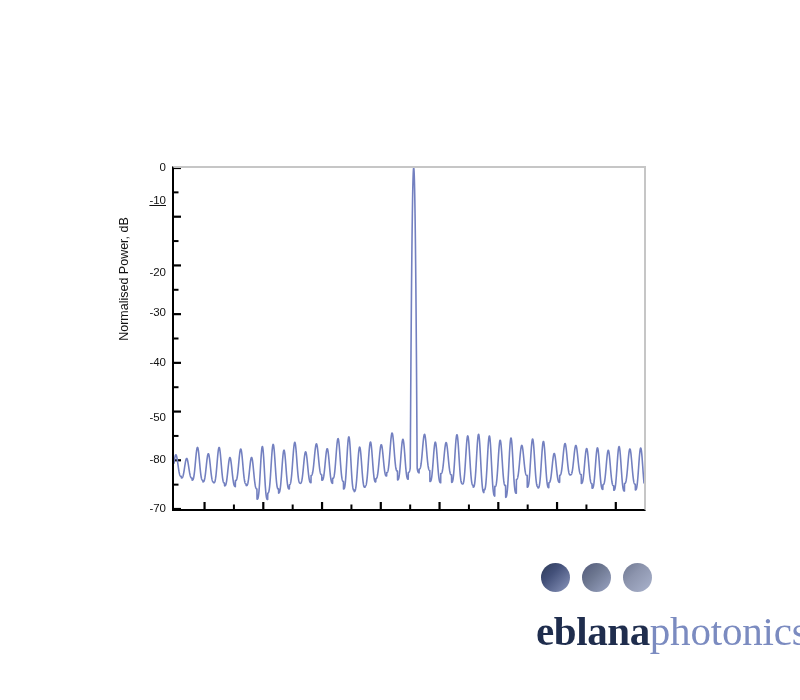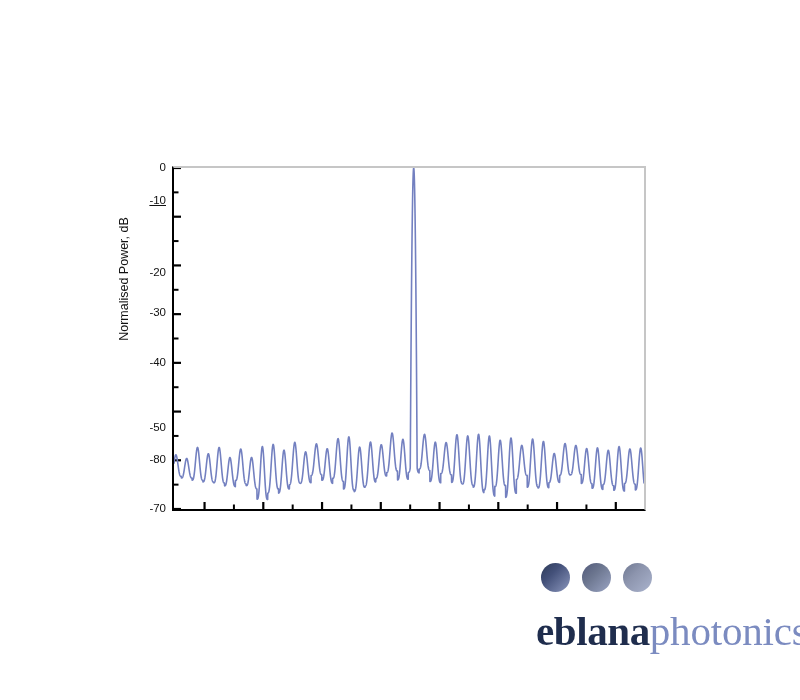--- a/index.html
+++ b/index.html
@@ -179,21 +179,21 @@
 
 
   <div class="ylabel">Normalised Power, dB</div>
 
   <div class="ytick-col">
       <div class="ytick-label" style="top: -5px;">0</div>
       <div class="ytick-label" style="top: 28px; text-decoration: underline;">-10</div>
       <div class="ytick-label" style="top: 100px; margin-left: 19px;">-20</div>
       <div class="ytick-label" style="top: 140px;">-30</div>
       <div class="ytick-label" style="top: 189.857px;">-40</div>
-      <div class="ytick-label" style="top: 255px;">-50</div>
+      <div class="ytick-label" style="top: 245px;">-50</div>
       <div class="ytick-label" style="top: 287.286px;">-80</div>
       <div class="ytick-label" style="top: 336px;">-70</div>
     </div>
 
   <div class="plot-wrap">
     <div class="plot-frame"></div>
     <svg class="plot-svg" id="plot-svg" width="470" height="341" viewBox="0 0 470 341">
         <g>
           <line x1="0" x2="7" y1="0" y2="0" stroke="#000" stroke-width="2.2"></line>
           <line x1="0" x2="4.5" y1="24.357142857142854" y2="24.357142857142854" stroke="#000" stroke-width="2"></line>

